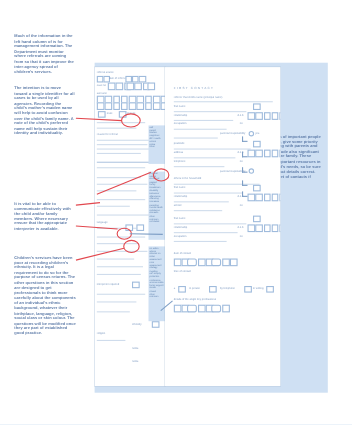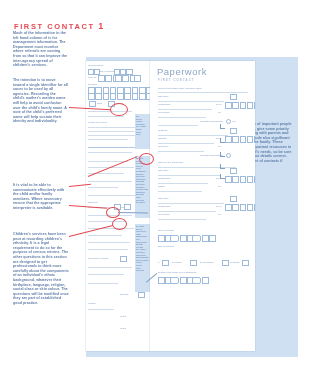--- a/index.html
+++ b/index.html
@@ -98,24 +98,20 @@
     transform-origin:0 50%;
   }
   
   .hook{position:absolute;width:4px;height:4px;border-left:.5px solid #7f9fc6;border-bottom:.5px solid #7f9fc6;}
 </style>
 </head>
 <body>
 
 <div class="page">
 
-  <div class="subtitle">
-    <span>FIRST CONTACT</span>
-    <span class="num">1</span>
-  </div>
 
   <div class="band"></div>
 
   <div class="ann a-left1">Much of the information in the left hand column of is for management information. The Department must monitor where referrals are coming from so that it can improve the inter-agency spread of children's services.</div>
   <div class="ann a-left2">The intention is to move toward a single identifier for all cases to be used by all agencies. Recording the child's mother's maiden name will help to avoid confusion over the child's family name. A note of the child's preferred name will help sustain their identity and individuality.</div>
   <div class="ann a-left3">It is vital to be able to communicate effectively with the child and/or family members. Where necessary ensure that the appropriate interpreter is available.</div>
   <div class="ann a-left4">Children's services have been poor at recording children's ethnicity. It is a legal requirement to do so for the purpose of census returns. The other questions in this section are designed to get professionals to think more carefully about the components of an individual's ethnic background, whatever their birthplace, language, religion, social class or skin colour. The questions will be modified once they are part of established good practice.</div>
   <div class="ann a-mid1">Social Services are just one part of children's services. Working with other agencies, especially health and education, is vital to good assessment. Be sure to record the contact details of the key professionals in the child's life.</div>
   <div class="ann a-right1">There will be lots of important people in the child's life, give some priority to the list, starting with parents and siblings, but include also significant people outside the family. These people will be important resources in meeting the child's needs, so be sure to get their contact details correct. Add another sheet of contacts if necessary.</div>
 
@@ -273,21 +269,20 @@
 
     <div class="flabel" style="left:34px;top:232px;">ethnicity</div>
     <div class="fbox" style="left:52px;top:231px;width:5px;height:4px;"></div>
     <div class="flabel" style="left:2px;top:241px;">religion</div>
     <div class="rule" style="left:2px;top:248px;width:26px;"></div>
     <div class="flabel" style="left:34px;top:254px;">notes</div>
     <div class="flabel" style="left:34px;top:266px;">notes</div>
   </div>
 
   <div class="sheet sheet-right">
-    <div class="sheet-title">Paperwork</div>
     <div class="sheet-sub">FIRST CONTACT</div>
 
     <div class="flabel" style="left:8px;top:26px;">referrer that child's name (principal name)</div>
     <div class="rule" style="left:8px;top:31px;width:90px;"></div>
 
     <div class="flabel" style="left:8px;top:34px;">first name</div>
     <div class="fbox" style="left:80px;top:33px;width:5px;height:4.4px;"></div>
     <div class="rule" style="left:8px;top:40px;width:66px;"></div>
 
     <div class="flabel" style="left:8px;top:42px;">relationship</div>

